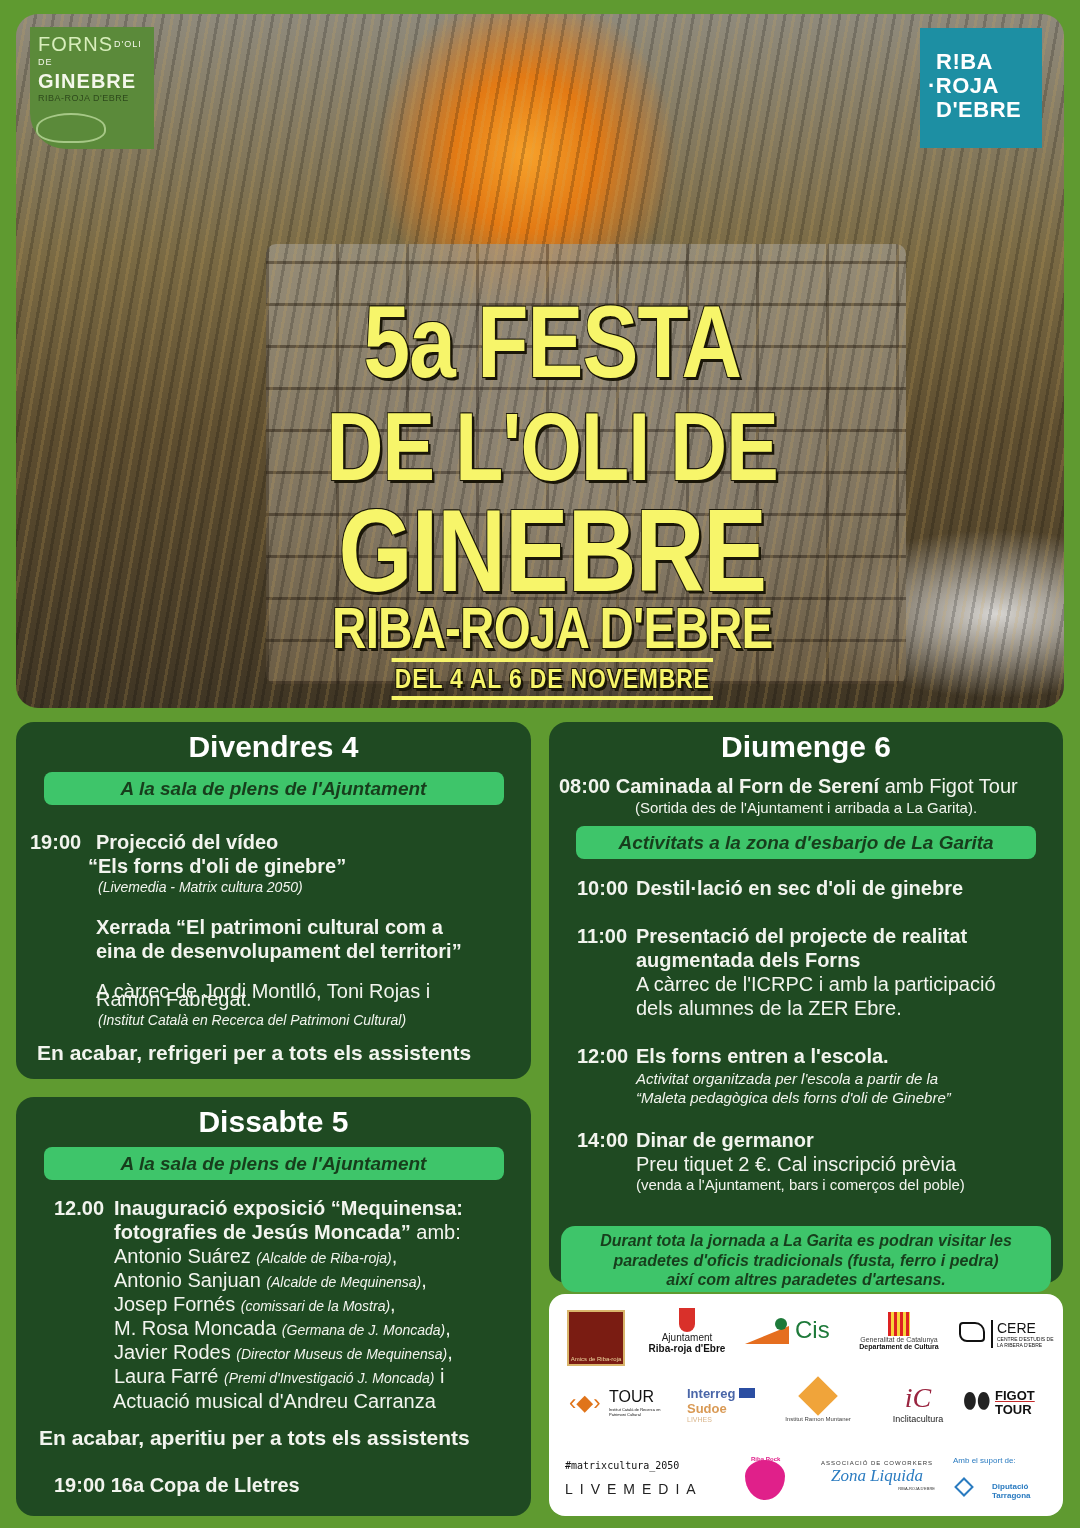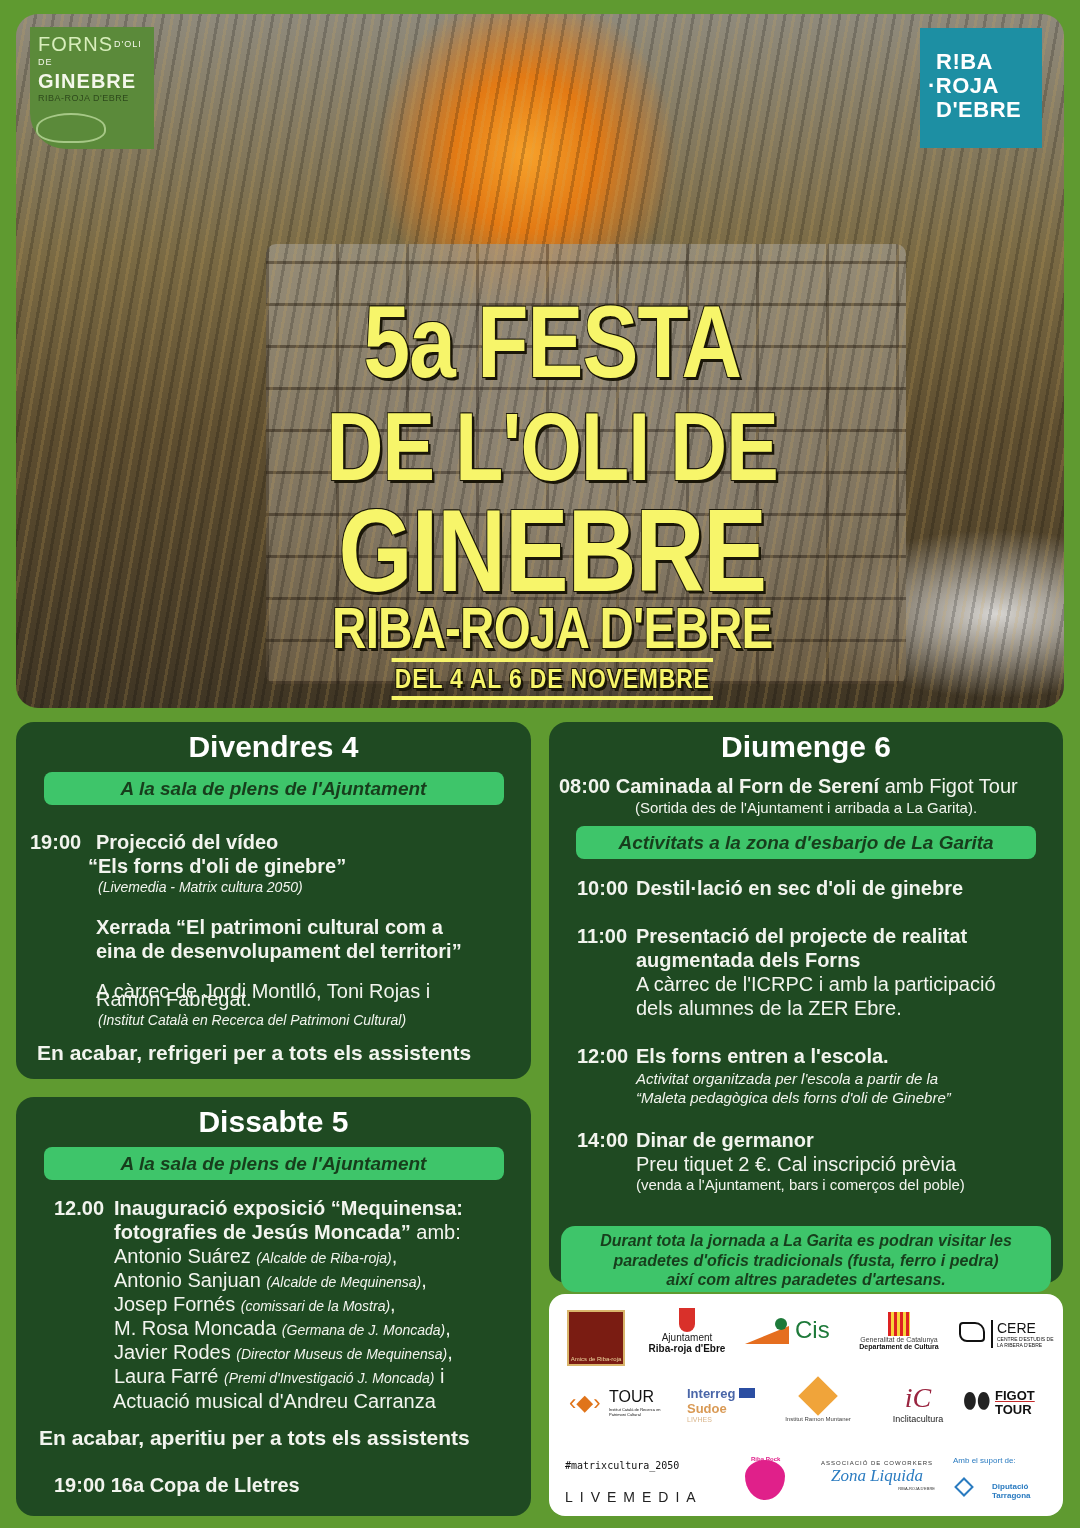--- a/index.html
+++ b/index.html
@@ -228,21 +228,21 @@
     <div style="font-size:9px; color:#222;">Inclitacultura</div>
   </div>
   <div class="logo" style="left:414px; top:94px; width:90px; text-align:left;">
     <div style="position:absolute; left:0; top:0; font-size:22px; color:#222;">⬮⬮</div>
     <div style="position:absolute; left:32px; top:0; font-size:13px; font-weight:700; color:#111; text-decoration:underline; text-decoration-color:#c52a2a;">FIGOT</div>
     <div style="position:absolute; left:32px; top:14px; font-size:13px; font-weight:700; color:#111;">TOUR</div>
   </div>
 
   <div class="logo" style="left:16px; top:166px; width:140px; text-align:left;">
     <div style="font-family:'DejaVu Sans Mono', monospace; font-size:10px; color:#111;">#matrixcultura_2050</div>
-    <div style="font-size:14px; color:#222; letter-spacing:7px; margin-top:18px;">LIVEMEDIA</div>
+    <div style="font-size:14px; color:#222; letter-spacing:7px; margin-top:10px;">LIVEMEDIA</div>
   </div>
   <div class="logo" style="left:188px; top:160px; width:56px; height:52px;">
     <div style="margin:6px auto 0; width:40px; height:40px; background:#e0208a; border-radius:50% 50% 50% 50% / 40% 40% 60% 60%;"></div>
     <div style="position:absolute; left:14px; top:2px; font-size:6px; font-weight:700; color:#e0208a;">Riba Rock</div>
   </div>
   <div class="logo" style="left:270px; top:166px; width:116px;">
     <div style="font-size:6px; color:#333; letter-spacing:1px;">ASSOCIACIÓ DE COWORKERS</div>
     <div style="font-size:17px; color:#2a7bc0; font-style:italic; font-family:'Liberation Serif', serif;">Zona Liquida</div>
     <div style="font-size:4px; color:#333; text-align:right;">RIBA-ROJA D'EBRE</div>
   </div>

